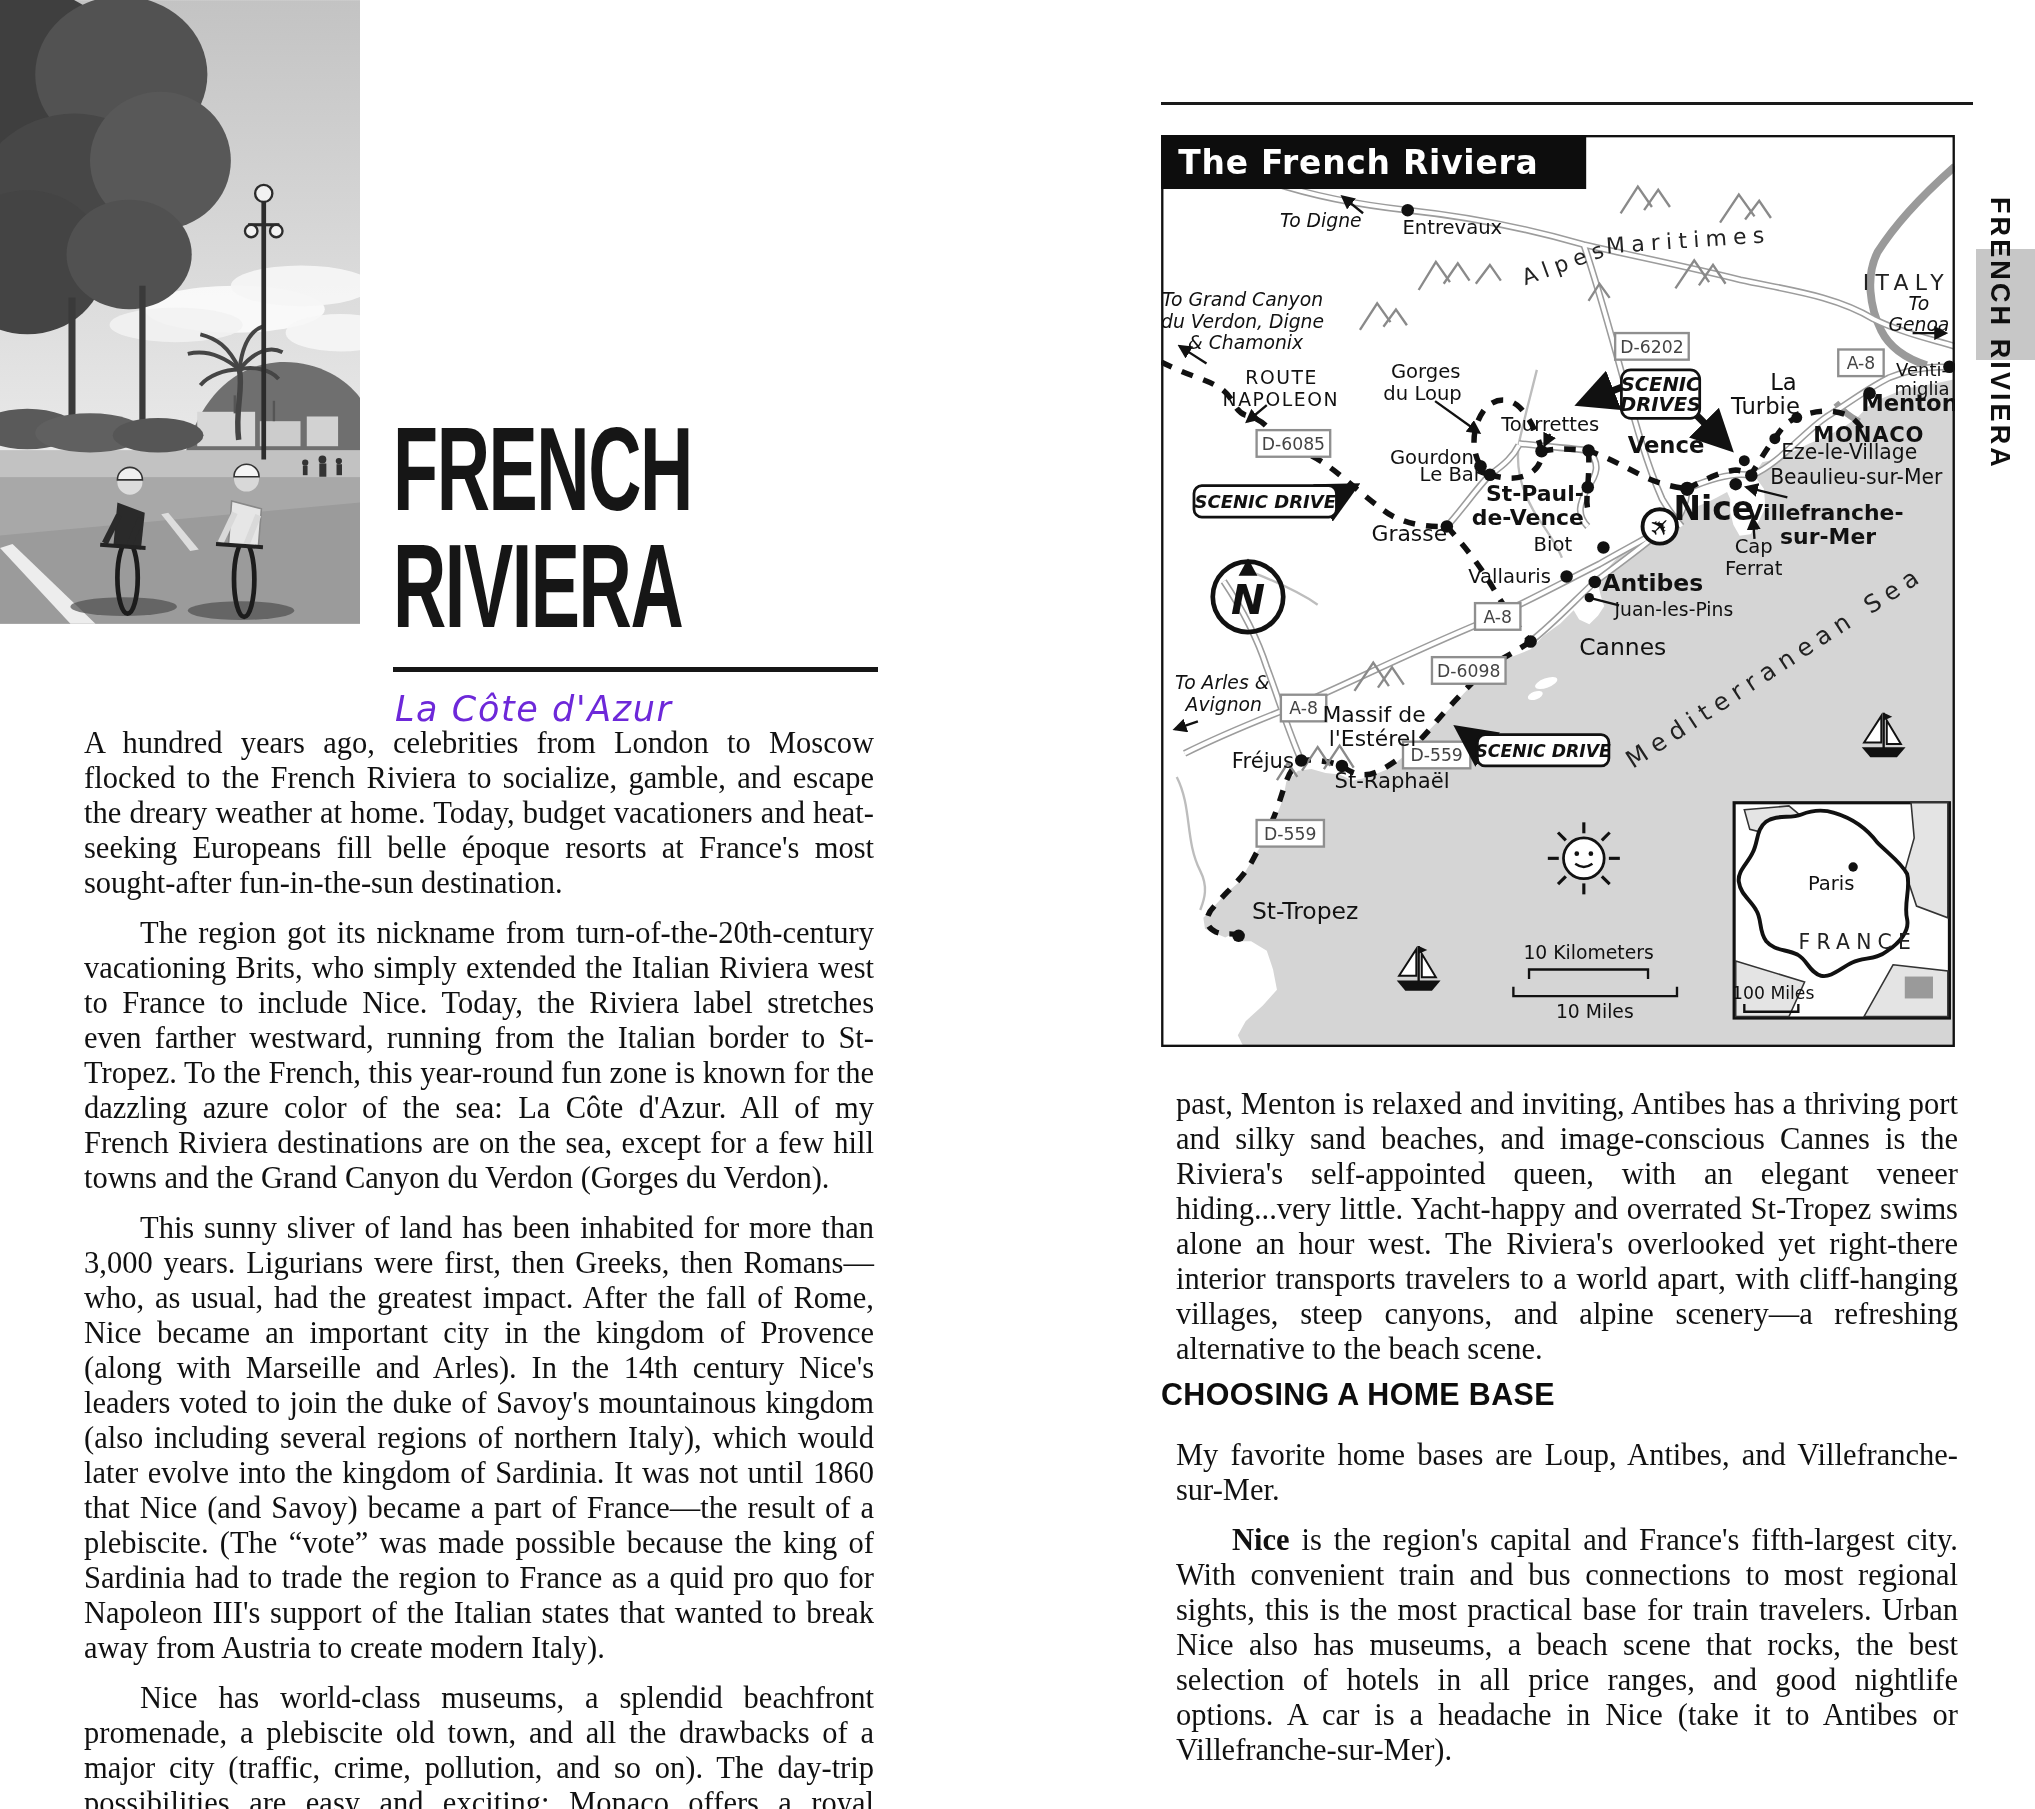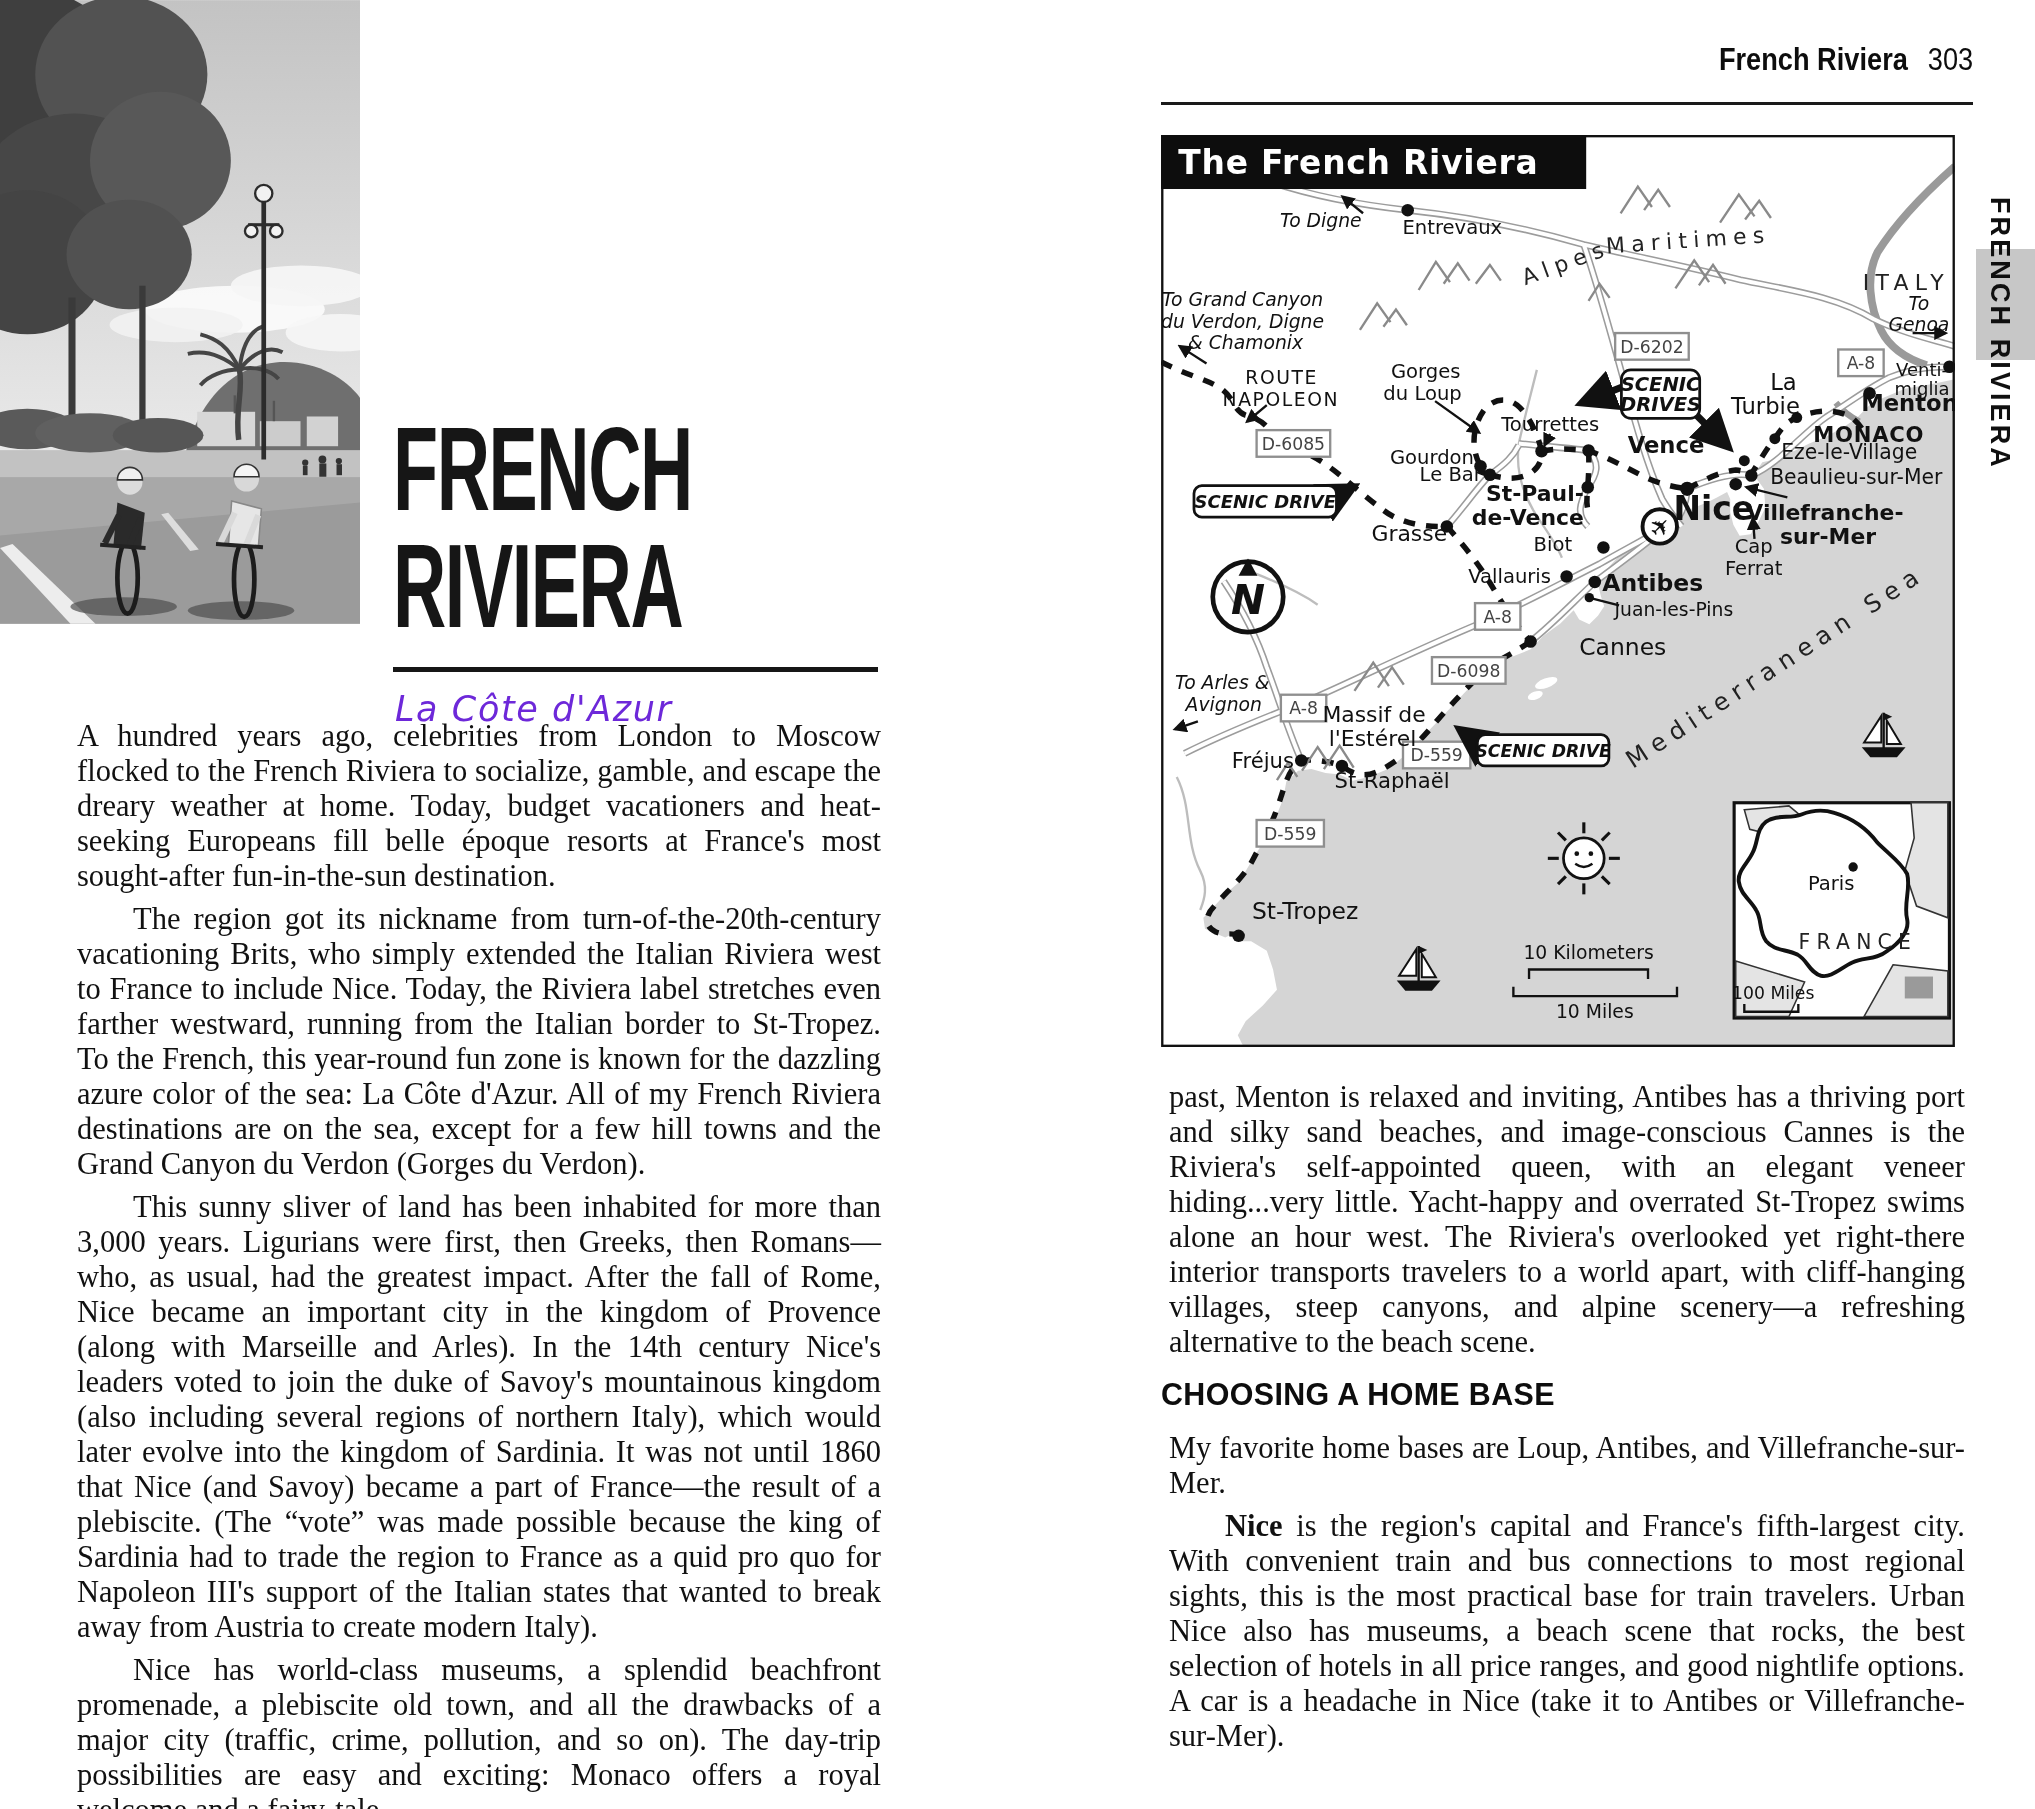--- a/index.html
+++ b/index.html
@@ -7,21 +7,21 @@
         font-family:"Liberation Serif",serif;color:#111;}
   .abs{position:absolute;}
   
   .chapter-title{font-family:"Liberation Sans",sans-serif;font-weight:700;
         font-size:119px;line-height:117px;color:#161616;letter-spacing:-2.3px;
         transform:scaleX(0.62);transform-origin:left top;white-space:nowrap;}
   .title-rule{background:#161616;}
   .subtitle{font-family:"DejaVu Sans",sans-serif;font-style:italic;font-size:35px;
         color:#6d28d9;letter-spacing:1.6px;}
   .bodytext{font-size:30.5px;line-height:35px;text-align:justify;}
-  .bodytext p{margin:8px;}
+  .bodytext p{margin:15px;}
   .bodytext p.ind{text-indent:56px;}
   .lead-b{font-weight:700;}
   
   .pghead{font-family:"Liberation Sans",sans-serif;font-weight:700;font-size:32px;
         color:#0d0d0d;transform:scaleX(0.85);transform-origin:right center;white-space:nowrap;}
   .pgnum{font-weight:400;margin-left:23.5px;}
   .rule{background:#1a1a1a;}
   .sechead{font-family:"Liberation Sans",sans-serif;font-weight:700;font-size:32px;
         letter-spacing:0.4px;color:#0d0d0d;transform:scaleX(0.95);transform-origin:left center;white-space:nowrap;}
   .sidetab-box{background:#c7c7c7;}
@@ -148,25 +148,20 @@
   <div class="abs title-rule" style="left:393px;top:667px;width:485px;height:4.7px;"></div>
   <div class="abs subtitle" style="left:395px;top:689px;">La Côte d'Azur</div>
 
   <div class="abs bodytext" style="left:69px;top:711px;width:820px;">
     <p>A hundred years ago, celebrities from London to Moscow flocked to the French Riviera to socialize, gamble, and escape the dreary weather at home. Today, budget vacationers and heat-seeking Europeans fill belle époque resorts at France's most sought-after fun-in-the-sun destination.</p>
     <p class="ind">The region got its nickname from turn-of-the-20th-century vacationing Brits, who simply extended the Italian Riviera west to France to include Nice. Today, the Riviera label stretches even farther westward, running from the Italian border to St-Tropez. To the French, this year-round fun zone is known for the dazzling azure color of the sea: La Côte d'Azur. All of my French Riviera destinations are on the sea, except for a few hill towns and the Grand Canyon du Verdon (Gorges du Verdon).</p>
     <p class="ind">This sunny sliver of land has been inhabited for more than 3,000 years. Ligurians were first, then Greeks, then Romans—who, as usual, had the greatest impact. After the fall of Rome, Nice became an important city in the kingdom of Provence (along with Marseille and Arles). In the 14th century Nice's leaders voted to join the duke of Savoy's mountainous kingdom (also including several regions of northern Italy), which would later evolve into the kingdom of Sardinia. It was not until 1860 that Nice (and Savoy) became a part of France—the result of a plebiscite. (The “vote” was made possible because the king of Sardinia had to trade the region to France as a quid pro quo for Napoleon III's support of the Italian states that wanted to break away from Austria to create modern Italy).</p>
     <p class="ind">Nice has world-class museums, a splendid beachfront promenade, a plebiscite old town, and all the drawbacks of a major city (traffic, crime, pollution, and so on). The day-trip possibilities are easy and exciting: Monaco offers a royal welcome and a fairy-tale</p>
   </div>
 
-  <div class="abs" style="left:1161px;top:41px;width:812px;text-align:right;">
-    <span class="pghead" style="display:inline-block;">
-      <span>French Riviera</span><span class="pgnum">303</span>
-    </span>
-  </div>
   <div class="abs rule" style="left:1161px;top:102px;width:812px;height:3.1px;"></div>
 
   <div class="abs sidetab-box" style="left:1976px;top:249px;width:59px;height:111px;"></div>
   <div class="abs sidetab" style="left:1984px;top:197px;height:219px;">FRENCH RIVIERA</div>
 
   <div class="abs" style="left:1161px;top:135px;width:794px;height:912px;">
     <svg width="794" height="912" viewBox="0 0 1014 1165">
       <defs>
         <marker id="arr" viewBox="0 0 10 10" refX="8" refY="5" markerWidth="6" markerHeight="6" orient="auto-start-reverse">
           <path d="M0 0 L10 5 L0 10 z" fill="#111"></path>

